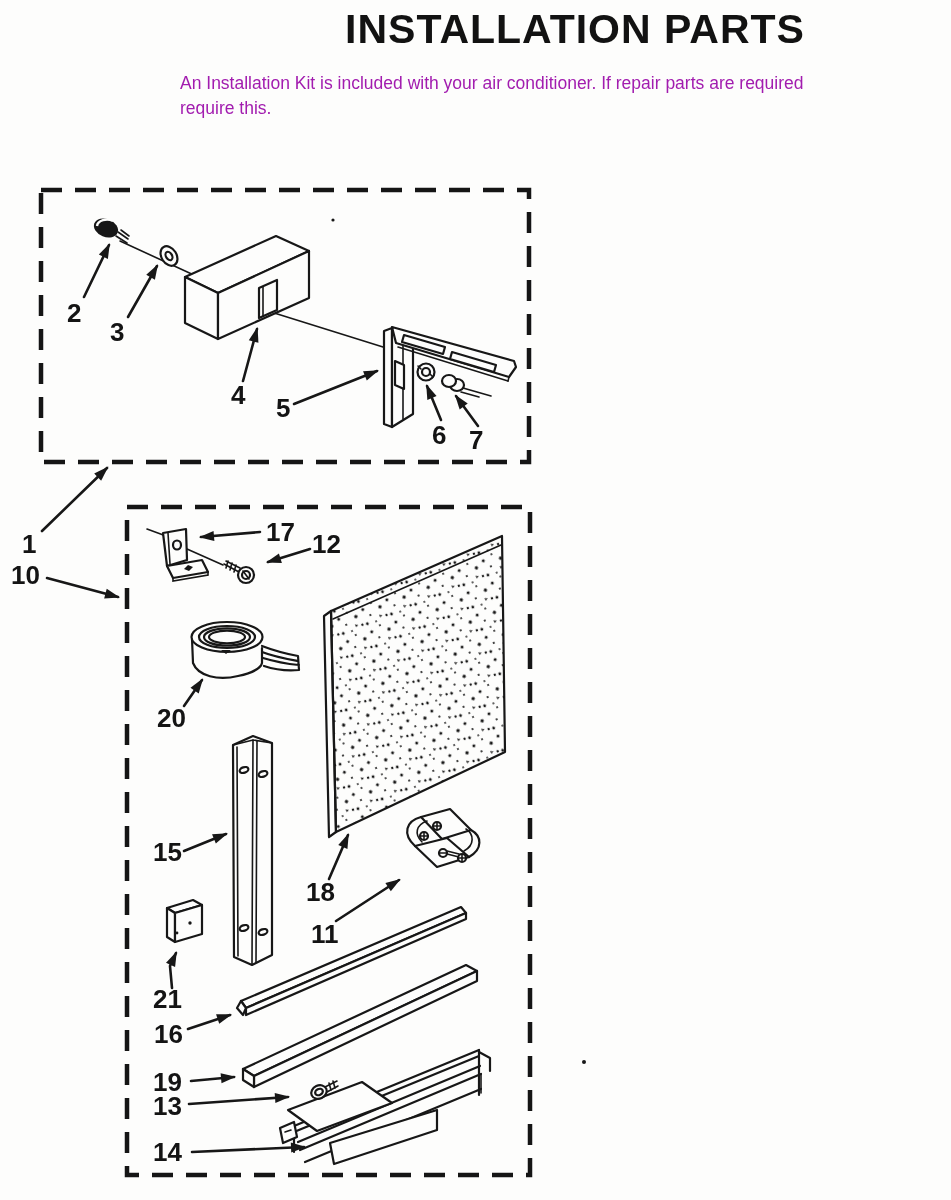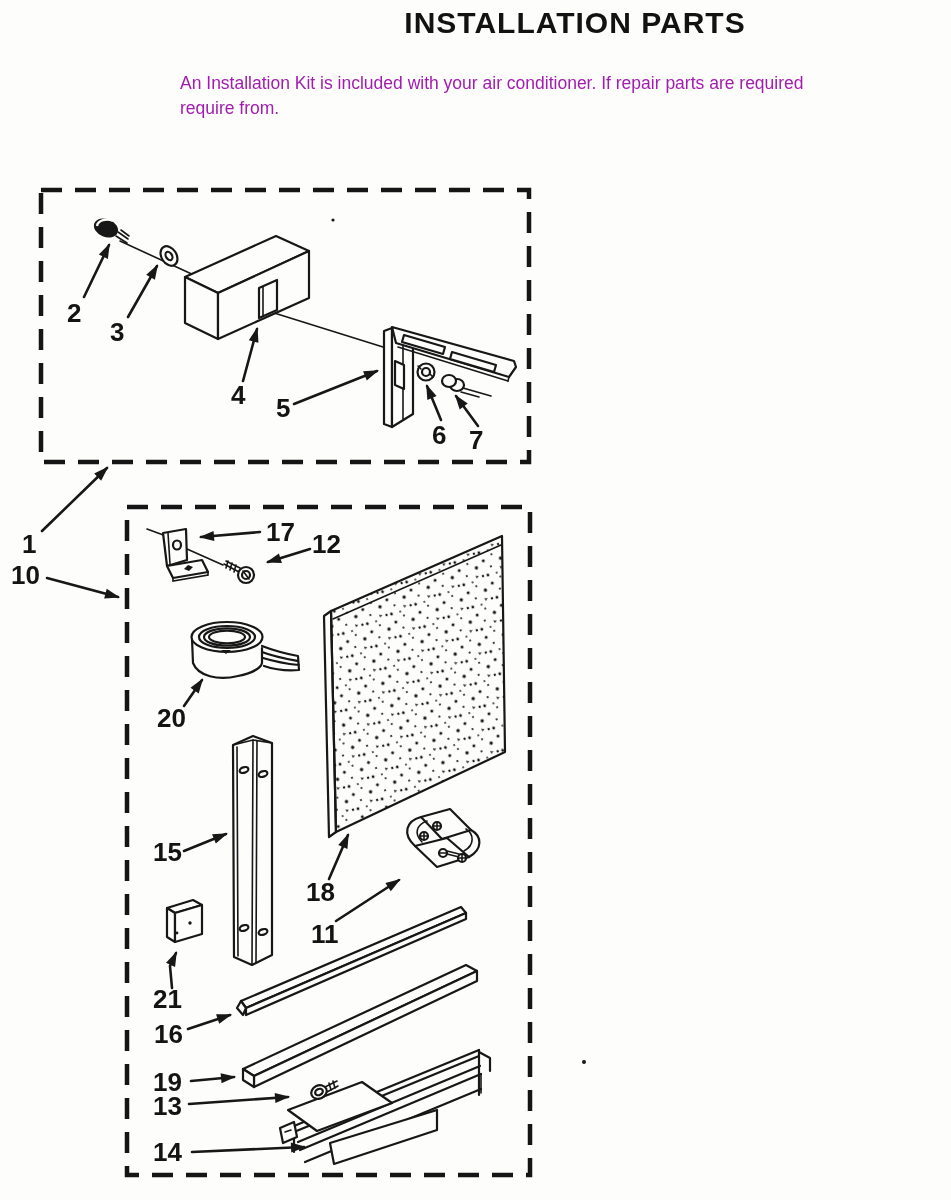--- a/index.html
+++ b/index.html
@@ -3,21 +3,21 @@
 <meta charset="utf-8">
 <style>
   html,body{margin:0;padding:0;background:#e8e8e8;}
   .page{
     position:relative;width:951px;height:1200px;margin:0 auto;
     background:#fdfdfc;overflow:hidden;
     font-family:"Liberation Sans",sans-serif;color:#171717;
   }
   .title{
     position:absolute;top:6px;left:330px;width:490px;text-align:center;
-    font-size:30px;font-weight:bold;letter-spacing:1px;color:#121212;
+    font-size:41px;font-weight:bold;letter-spacing:1px;color:#121212;
     font-family:"Liberation Sans",sans-serif;
   }
   .subtitle{
     position:absolute;top:44px;left:330px;width:490px;text-align:center;
     font-size:19px;font-weight:bold;color:#151515;
   }
   .intro{
     position:absolute;top:71px;left:180px;width:760px;
     font-size:17.5px;line-height:25px;color:#a21caf;
   }
@@ -31,21 +31,21 @@
 </style>
 </head>
 <body>
 
 <div class="page">
 
   <div class="title">INSTALLATION PARTS</div>
 
   <div class="intro">
     <div>An Installation Kit is included with your air conditioner. If repair parts are required</div>
-    <div>require from.</div>
+    <div>require this.</div>
   </div>
 
   <svg width="951" height="1200" viewBox="0 0 951 1200" style="position:absolute;left:0;top:0;">
     <defs>
       <marker id="arr" markerUnits="userSpaceOnUse" markerWidth="18" markerHeight="14" refX="14" refY="6" orient="auto">
         <path d="M1,1 L16,6 L1,11 Z" fill="#171717"></path>
       </marker>
       <pattern id="speck" width="26" height="24" patternUnits="userSpaceOnUse" patternTransform="rotate(-22)">
         <circle cx="4" cy="5" r="1.5" fill="#171717"></circle>
         <circle cx="14" cy="2" r="1" fill="#171717"></circle>

